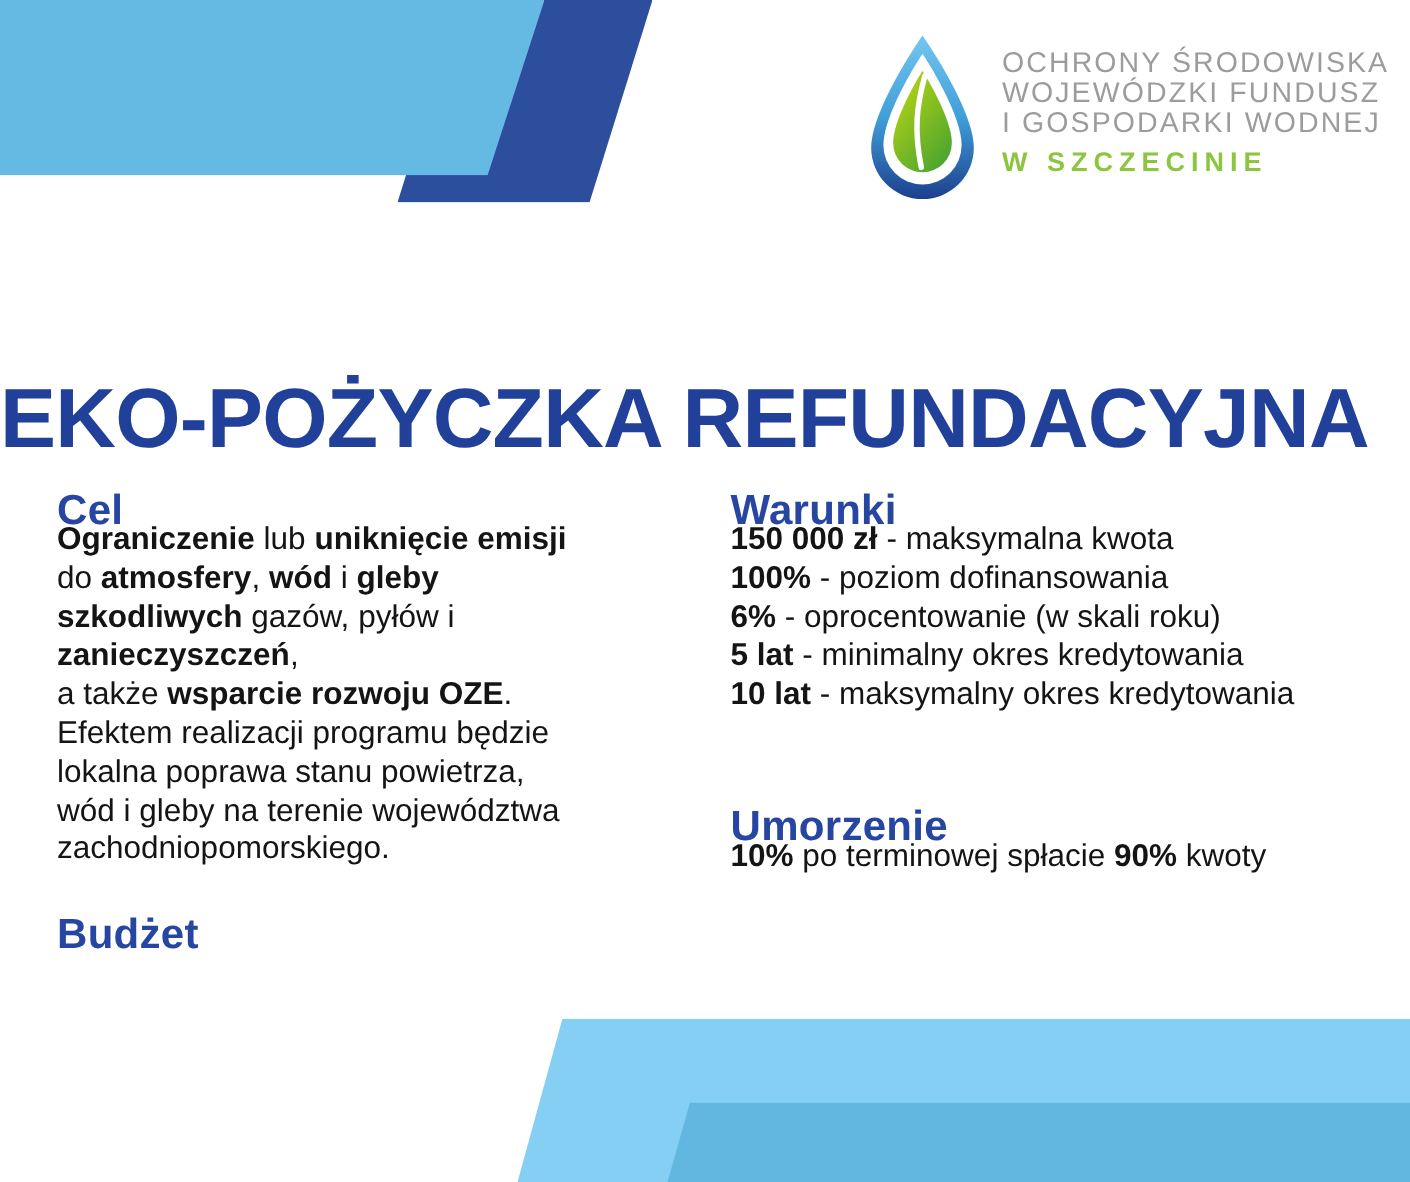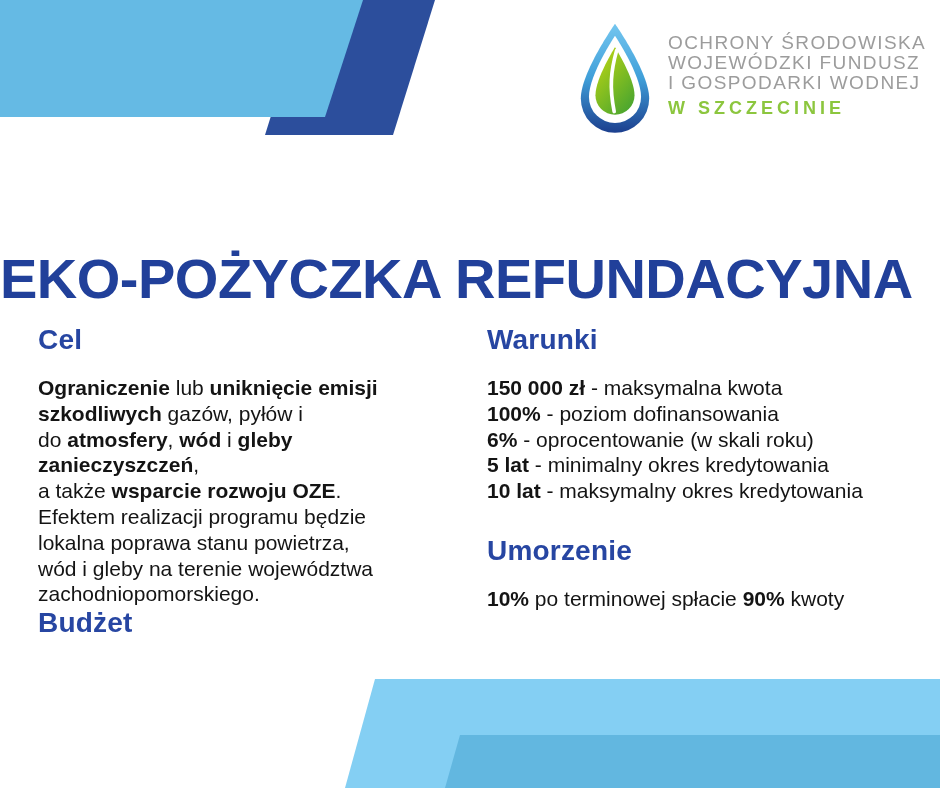--- a/index.html
+++ b/index.html
@@ -35,21 +35,21 @@
     position:absolute; left:0; top:208px; width:812px;
     text-align:center; font-size:56px; font-weight:700; letter-spacing:-0.5px;
     color:var(--title-blue); white-space:nowrap;
   }
 
   .col { position:absolute; }
   .section-heading {
     font-size:28px; font-weight:700; color:var(--heading-blue);
     letter-spacing:0.2px; white-space:nowrap;text-align:right;
   }
-  .body-block { color:var(--text-black);margin-top:28px; }
+  .body-block { color:var(--text-black); }
   .rich-line { font-size:21px; line-height:25.8px; white-space:nowrap; }
   .rich-line .b { font-weight:700; }
 
   #cel-heading       { left:38px;  top:301px; }
   #cel-paragraph     { position:absolute; left:38px;  top:347px; }
   #budzet-heading    { left:38px;  top:584px; }
   #budzet-text       { position:absolute; left:38px;  top:632px; }
   #warunki-heading   { left:487px; top:301px; }
   #warunki-list      { position:absolute; left:487px; top:347px; }
   #umorzenie-heading { left:487px; top:512px; }
@@ -89,22 +89,22 @@
       <div class="logo-org-line">I GOSPODARKI WODNEJ</div>
       <div class="logo-city">W SZCZECINIE</div>
     </div>
   </div>
 
   <h1 class="main-title">EKO-POŻYCZKA REFUNDACYJNA</h1>
 
   <h2 class="section-heading col" id="cel-heading">Cel</h2>
   <div class="body-block" id="cel-paragraph">
       <div class="rich-line"><span class="b">Ograniczenie</span><span> lub </span><span class="b">uniknięcie emisji</span></div>
+      <div class="rich-line"><span>do </span><span class="b">atmosfery</span><span>, </span><span class="b">wód</span><span> i </span><span class="b">gleby</span></div>
       <div class="rich-line"><span class="b">szkodliwych</span><span> gazów, pyłów i</span></div>
-      <div class="rich-line"><span>do </span><span class="b">atmosfery</span><span>, </span><span class="b">wód</span><span> i </span><span class="b">gleby</span></div>
       <div class="rich-line"><span class="b">zanieczyszczeń</span><span>,</span></div>
       <div class="rich-line"><span>a także </span><span class="b">wsparcie rozwoju OZE</span><span>.</span></div>
       <div class="rich-line"><span>Efektem realizacji programu będzie</span></div>
       <div class="rich-line"><span>lokalna poprawa stanu powietrza,</span></div>
       <div class="rich-line"><span>wód i gleby na terenie województwa</span></div>
       <div class="rich-line"><span>zachodniopomorskiego.</span></div>
     </div>
 
   <h2 class="section-heading col" id="budzet-heading">Budżet</h2>
 

